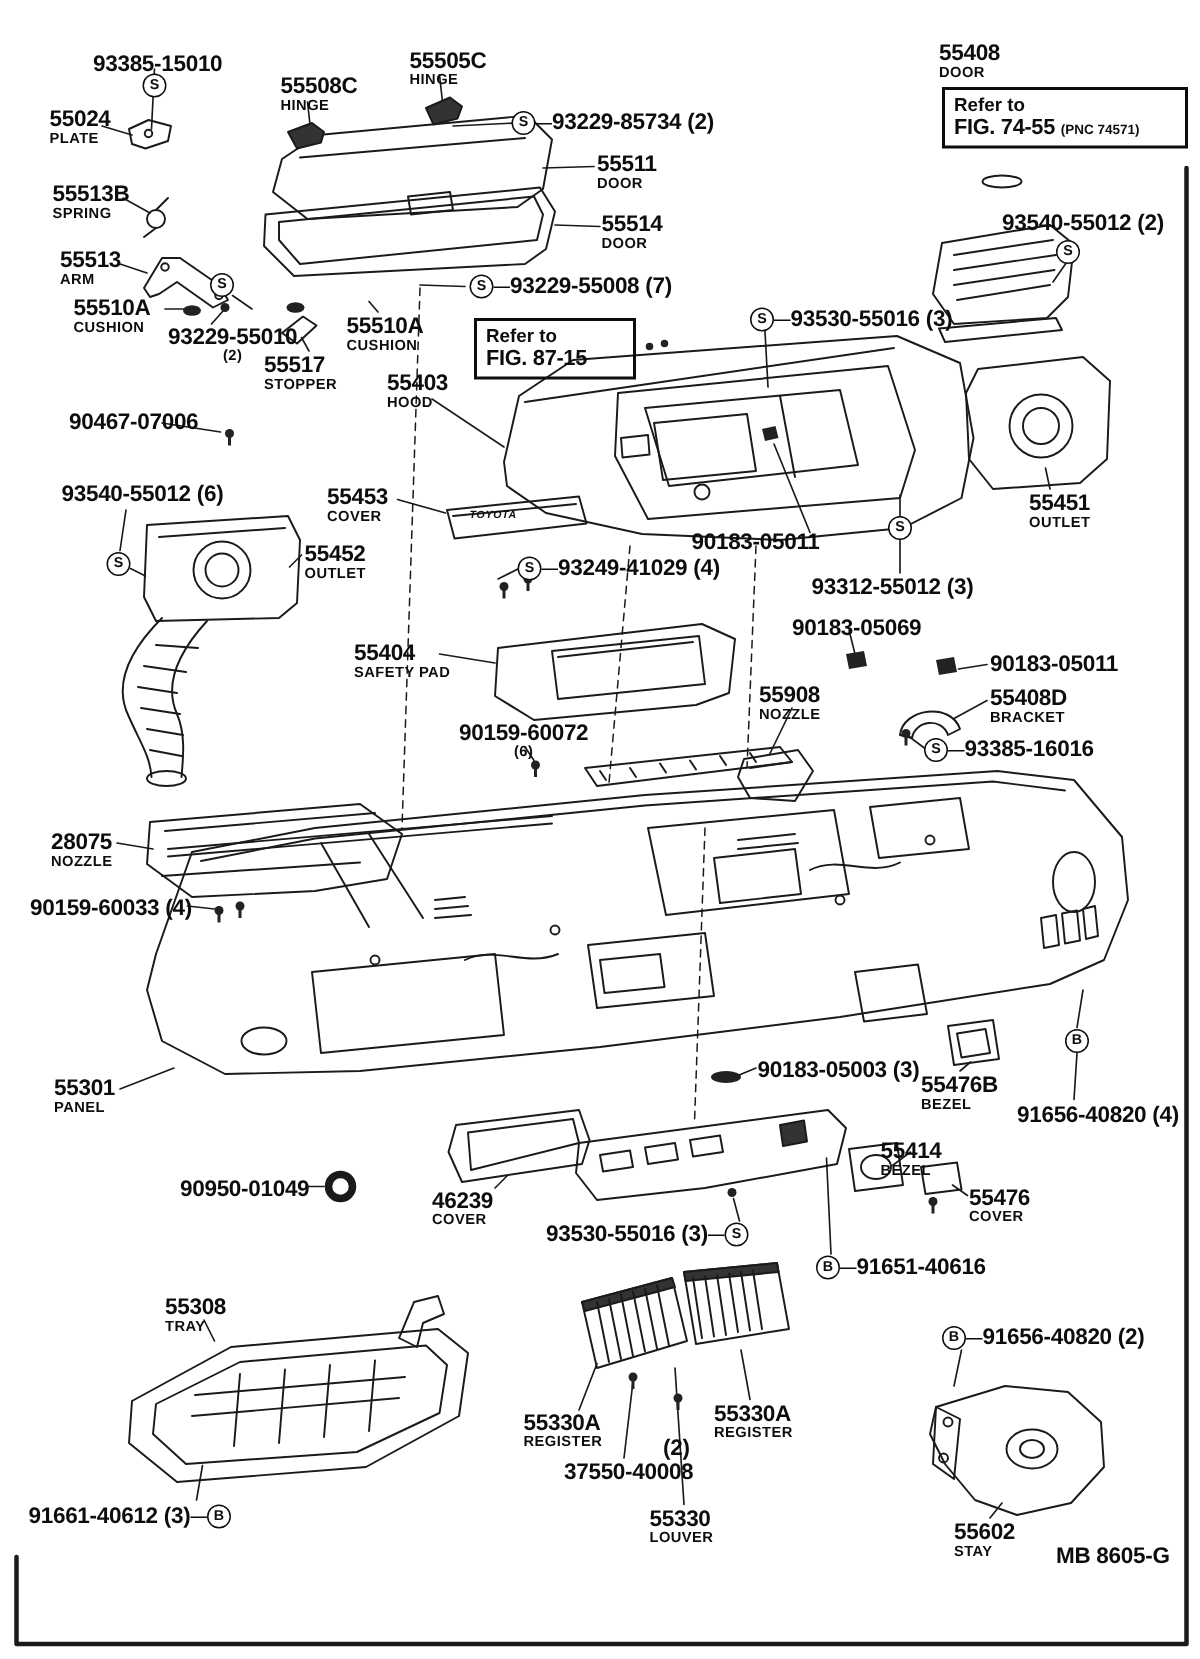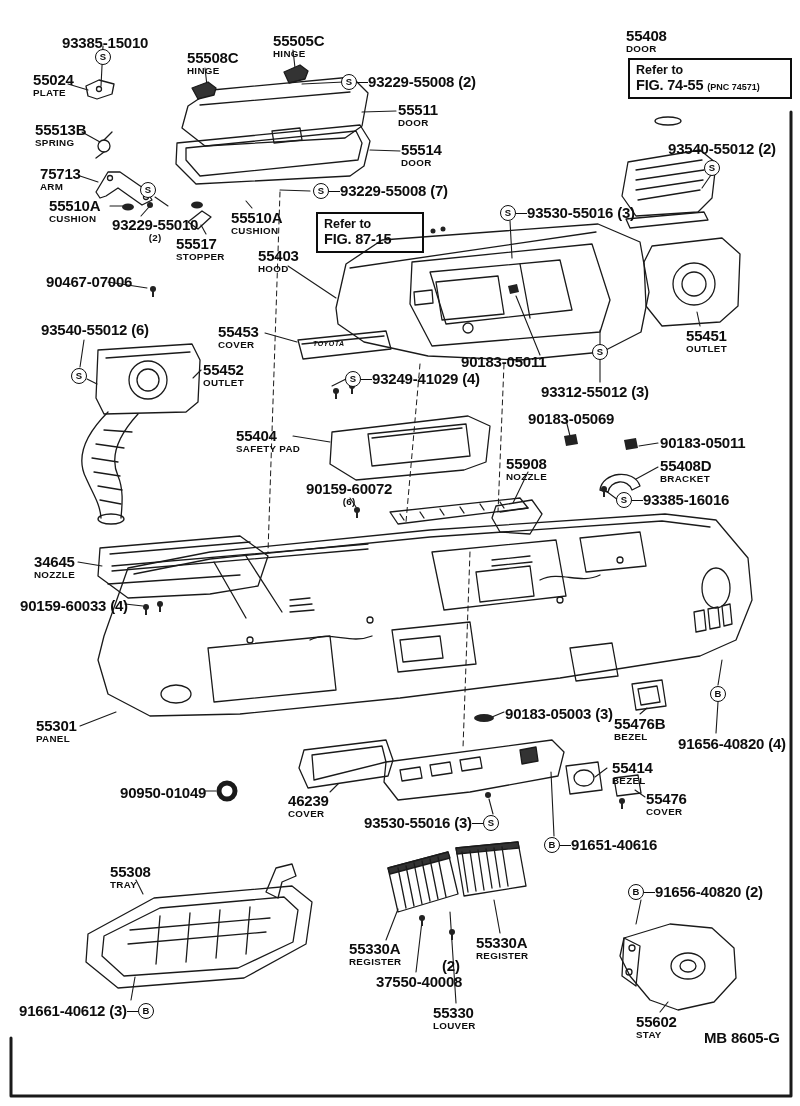--- a/index.html
+++ b/index.html
@@ -337,41 +337,41 @@
       <span class="n">55508C</span>
       <span class="s">HINGE</span>
     </div>
 <div class="l" style="left:273px;top:33px">
       <span class="n">55505C</span>
       <span class="s">HINGE</span>
     </div>
 <div class="l r" style="left:341px;top:74px">
       <span class="mk">S</span>
       <span class="c"></span>
-      <span class="n">93229-55008 (2)</span>
+      <span class="n">93229-85734 (2)</span>
     </div>
 <div class="l" style="left:398px;top:102px">
       <span class="n">55511</span>
       <span class="s">DOOR</span>
     </div>
 <div class="l" style="left:35px;top:122px">
       <span class="n">55513B</span>
       <span class="s">SPRING</span>
     </div>
 <div class="l" style="left:401px;top:142px">
       <span class="n">55514</span>
       <span class="s">DOOR</span>
     </div>
 <div class="l r" style="left:313px;top:183px">
       <span class="mk">S</span>
       <span class="c"></span>
       <span class="n">93229-55008 (7)</span>
     </div>
 <div class="l" style="left:40px;top:166px">
-      <span class="n">75713</span>
+      <span class="n">55513</span>
       <span class="s">ARM</span>
     </div>
 <div class="l" style="left:49px;top:198px">
       <span class="n">55510A</span>
       <span class="s">CUSHION</span>
     </div>
 <div class="l ctr" style="left:112px;top:217px">
       <span class="n">93229-55010</span>
       <span class="s">(2)</span>
     </div>
@@ -449,21 +449,21 @@
 <div class="l ctr" style="left:306px;top:481px">
       <span class="n">90159-60072</span>
       <span class="s">(6)</span>
     </div>
 <div class="l r" style="left:616px;top:492px">
       <span class="mk">S</span>
       <span class="c"></span>
       <span class="n">93385-16016</span>
     </div>
 <div class="l" style="left:34px;top:554px">
-      <span class="n">34645</span>
+      <span class="n">28075</span>
       <span class="s">NOZZLE</span>
     </div>
 <div class="l" style="left:20px;top:598px">
       <span class="n">90159-60033 (4)</span>
     </div>
 <div class="l" style="left:36px;top:718px">
       <span class="n">55301</span>
       <span class="s">PANEL</span>
     </div>
 <div class="l" style="left:505px;top:706px">
@@ -476,21 +476,21 @@
 <div class="l" style="left:678px;top:736px">
       <span class="n">91656-40820 (4)</span>
     </div>
 <div class="l" style="left:120px;top:785px">
       <span class="n">90950-01049</span>
     </div>
 <div class="l" style="left:288px;top:793px">
       <span class="n">46239</span>
       <span class="s">COVER</span>
     </div>
-<div class="l" style="left:612px;top:760px">
+<div class="l" style="left:587px;top:760px">
       <span class="n">55414</span>
       <span class="s">BEZEL</span>
     </div>
 <div class="l" style="left:646px;top:791px">
       <span class="n">55476</span>
       <span class="s">COVER</span>
     </div>
 <div class="l r" style="left:364px;top:815px">
       <span class="n">93530-55016 (3)</span>
       <span class="c"></span>

